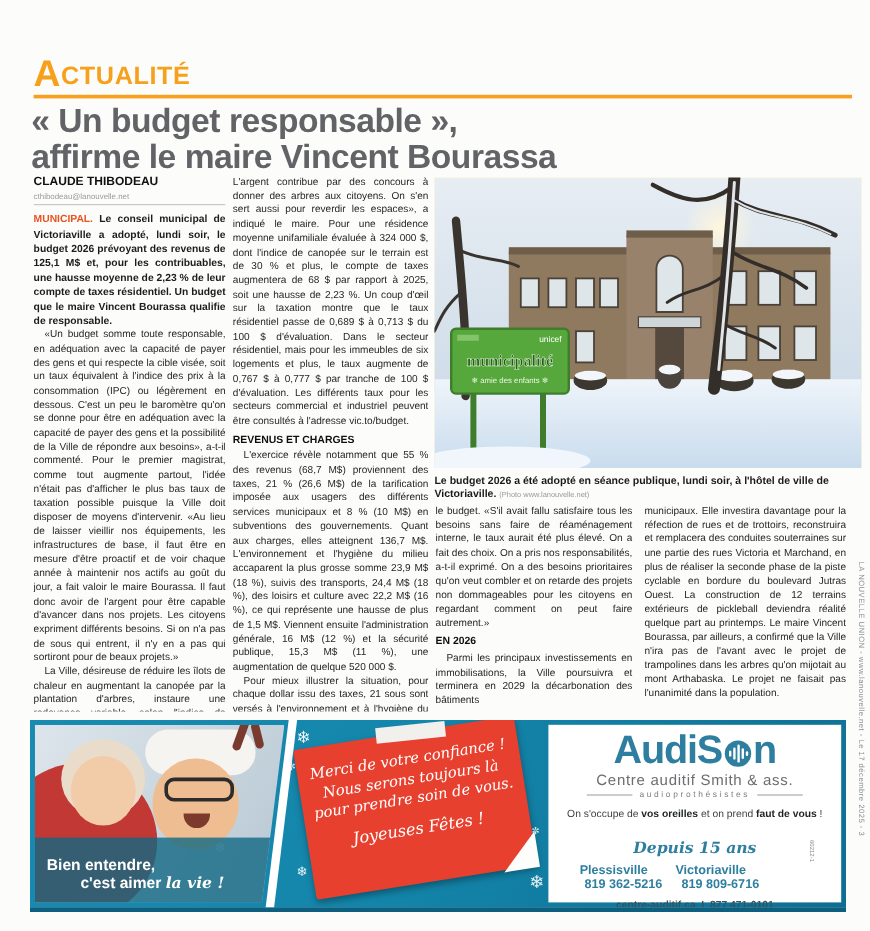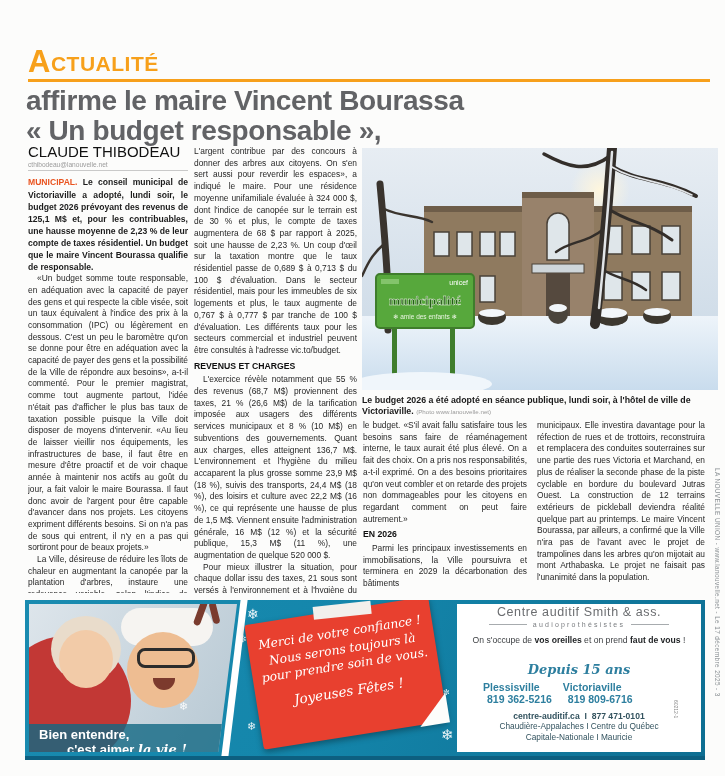--- a/index.html
+++ b/index.html
@@ -15,41 +15,41 @@
         font-size:28px;line-height:30px;letter-spacing:-.4px;}
   
   .col{position:absolute;top:146px;height:447px;overflow:hidden;font-size:8.4px;line-height:11.7px;
         text-align:justify;color:#272727;}
   .col p{margin:0;}
   .col p.ind{text-indent:9px;}
   .col-1{left:28px;width:160px;}
   .col-2{left:194px;width:163px;}
   .col-3{left:363px;top:420px;height:173px;width:164px;}
   .col-4{left:537px;top:420px;height:173px;width:168px;}
-  .byline-name{font-size:15px;font-weight:normal;color:#111;text-align:left;}
+  .byline-name{font-size:10px;font-weight:bold;color:#111;text-align:left;}
   .byline-mail{font-size:6.6px;color:#9b9b9b;text-align:left;margin-top:1px;}
   .lead{border-top:1px solid #c9c9c9;margin-top:6px;padding-top:5px;font-weight:bold;
         font-size:8.6px;line-height:12.1px;color:#1c1c1c;}
   .kicker{color:#e9531f;}
   .col-heading{font-weight:bold;font-size:8.7px;color:#0f0f0f;text-align:left;margin:4px 0 2px;}
   
   .photo{position:absolute;left:362px;top:148px;width:356px;height:242px;background:#fef9c3;}
   .caption{position:absolute;left:362px;top:395px;width:352px;font-size:8.8px;line-height:11px;color:#1a1a1a;}
   .caption .cap-bold{font-weight:bold;}
   .caption .cap-credit{font-size:6.2px;color:#9a9a9a;font-weight:normal;}
   
   .ad{position:absolute;left:25px;top:600px;width:680px;height:156px;
       background:linear-gradient(115deg,#1a8bb0 0%,#1486ab 45%,#0e6e92 100%);
       border-bottom:4px solid #0d5f80;overflow:hidden;}
   .ad-photo{position:absolute;left:4px;top:4px;bottom:4px;width:208px;height:148px;
       background:linear-gradient(120deg,#dde5eb,#b7c8d3);overflow:hidden;
       clip-path:polygon(0 0,100% 0,91% 100%,0 100%);}
   .blob{position:absolute;border-radius:50%;}
-  .ad-band{position:absolute;left:0;bottom:0;width:100%;height:28px;background:rgba(18,104,131,.80);
-      color:#fff;padding:4px 0 0 10px;box-sizing:border-box;}
+  .ad-band{position:absolute;left:0;bottom:0;width:100%;height:54px;background:rgba(18,104,131,.80);
+      color:#fff;padding:16px 0 0 10px;box-sizing:border-box;}
   .ad-band .l1{font-size:13px;font-weight:bold;line-height:14px;}
   .ad-band .l2{font-size:13px;font-weight:bold;line-height:15px;padding-left:28px;}
   .script{font-family:"DejaVu Serif",serif;font-style:italic;}
   .white-diag{position:absolute;left:206px;top:-12px;width:7px;height:180px;background:#fff;
       transform:rotate(7deg);}
   .ad-note{position:absolute;left:228px;top:10px;width:186px;height:126px;background:#e8402f;
       transform:rotate(-9deg);border-radius:3px;box-shadow:0 3px 6px rgba(0,0,0,.35);
       color:#fff;text-align:center;padding-top:14px;box-sizing:border-box;}
   .ad-note .nl{font-size:12.3px;line-height:16.5px;}
   .ad-note .nl4{font-size:13.5px;margin-top:9px;}
@@ -84,22 +84,22 @@
 
 <div class="page">
 
   <div class="section-label">
     <span class="initial">A</span>
       <span class="rest">CTUALITÉ</span>
   </div>
   <div class="section-rule"></div>
 
   <div class="headline">
+    <div>« Un budget responsable »,</div>
     <div>affirme le maire Vincent Bourassa</div>
-    <div>« Un budget responsable »,</div>
   </div>
 
   <div class="col col-1">
     <div class="byline-name">CLAUDE THIBODEAU</div>
     <div class="byline-mail">cthibodeau@lanouvelle.net</div>
     <p class="lead"><span class="kicker">MUNICIPAL.</span><span> Le conseil municipal de Victoriaville a adopté, lundi soir, le budget 2026 prévoyant des revenus de 125,1 M$ et, pour les contribuables, une hausse moyenne de 2,23 % de leur compte de taxes résidentiel. Un budget que le maire Vincent Bourassa qualifie de responsable.</span></p>
     <p class="ind">«Un budget somme toute responsable, en adéquation avec la capacité de payer des gens et qui respecte la cible visée, soit un taux équivalent à l'indice des prix à la consommation (IPC) ou légèrement en dessous. C'est un peu le baromètre qu'on se donne pour être en adéquation avec la capacité de payer des gens et la possibilité de la Ville de répondre aux besoins», a-t-il commenté. Pour le premier magistrat, comme tout augmente partout, l'idée n'était pas d'afficher le plus bas taux de taxation possible puisque la Ville doit disposer de moyens d'intervenir. «Au lieu de laisser vieillir nos équipements, les infrastructures de base, il faut être en mesure d'être proactif et de voir chaque année à maintenir nos actifs au goût du jour, a fait valoir le maire Bourassa. Il faut donc avoir de l'argent pour être capable d'avancer dans nos projets. Les citoyens expriment différents besoins. Si on n'a pas de sous qui entrent, il n'y en a pas qui sortiront pour de beaux projets.»</p>
     <p class="ind">La Ville, désireuse de réduire les îlots de chaleur en augmentant la canopée par la plantation d'arbres, instaure une redevance variable, selon l'indice de canopée sur un terrain. Ainsi, les propriétaires, dont les terrains présentent un indice de canopée de 30 % et plus, seront exemptés de cette redevance qui, selon l'indice, varie entre 12 $ et 38 $. «On veut favoriser une conscientisation pour avoir une canopée qui est adéquate.</p>
   </div>
 
@@ -249,20 +249,34 @@
     <div class="ad-note">
       <div class="note-tab"></div>
       <div class="nl script">Merci de votre confiance !</div>
       <div class="nl script">Nous serons toujours là</div>
       <div class="nl script">pour prendre soin de vous.</div>
       <div class="nl nl4 script">Joyeuses Fêtes !</div>
       <div class="note-fold"></div>
     </div>
 
     <div class="ad-panel">
+      <div class="brand">
+        <span>AudiS</span>
+        <svg width="24" height="24" viewBox="0 0 24 24" style="margin-top:6px;">
+          <circle cx="12" cy="12" r="11" fill="#2e7f9f"></circle>
+          <g fill="#ffffff">
+            <rect x="4.5" y="9.5" width="2" height="5" rx="1"></rect>
+            <rect x="8" y="7" width="2" height="10" rx="1"></rect>
+            <rect x="11.5" y="4.5" width="2" height="15" rx="1"></rect>
+            <rect x="15" y="7.5" width="2" height="9" rx="1"></rect>
+            <rect x="18.5" y="10" width="2" height="4" rx="1"></rect>
+          </g>
+        </svg>
+        <span>n</span>
+      </div>
       <div class="brand-sub">Centre auditif Smith &amp; ass.</div>
       <div class="brand-sub2-row">
         <div class="rule-sm"></div>
         <span class="brand-sub2">audioprothésistes</span>
         <div class="rule-sm"></div>
       </div>
       <div class="ad-slogan"><span>On s'occupe de </span><b>vos oreilles</b><span> et on prend </span><b>faut de vous</b><span> !</span></div>
       <div class="since script">Depuis 15 ans</div>
       <div class="cities">
         <div>

